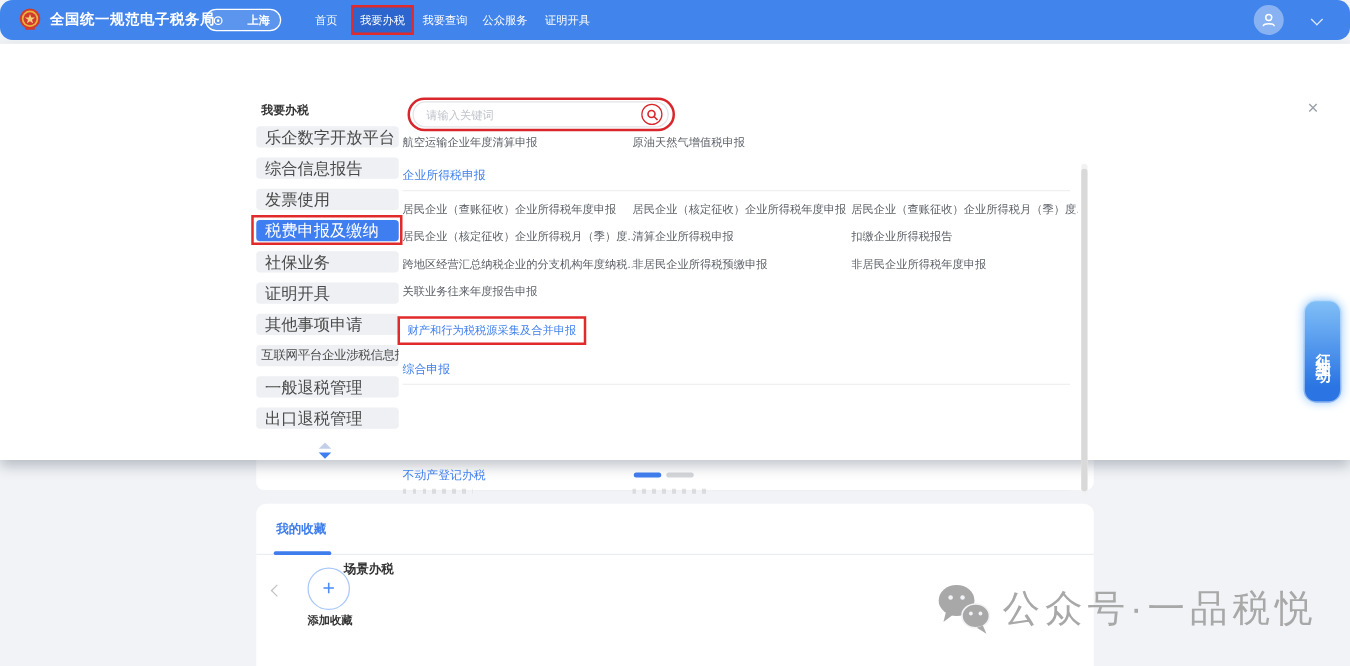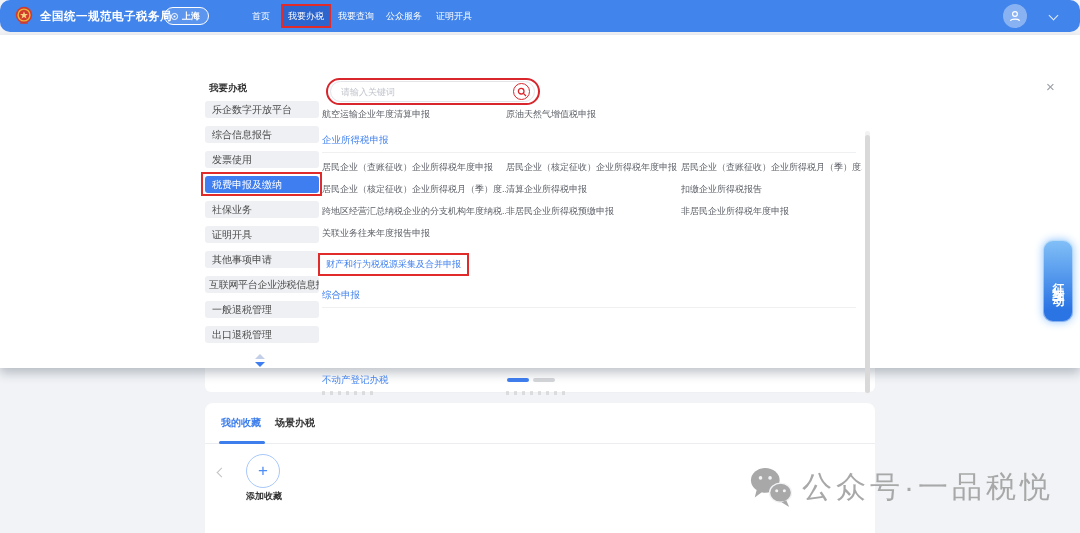--- a/index.html
+++ b/index.html
@@ -3,49 +3,49 @@
 <meta charset="utf-8">
 <style>
   * { margin:0; padding:0; box-sizing:border-box; }
   html,body { width:1080px; height:533px; overflow:hidden; }
   body { font-family:"Liberation Sans","DejaVu Sans",sans-serif; background:#f1f3f6; position:relative; }
 
   
   .topbar { position:absolute; left:0; top:0; width:1080px; height:32px; background:#4184ec; z-index:40;border-radius:10px; }
   .emblem { position:absolute; left:14px; top:6px; width:20px; height:20px; }
   .app-title { position:absolute; left:40px; top:0; height:32px; line-height:32px; color:#fff; font-size:11.5px; font-weight:bold; letter-spacing:.5px; }
-  .loc-badge { position:absolute; left:164px; top:7px; height:18px; border:1px solid #fff; border-radius:9px; background:rgba(255,255,255,.14); color:#fff; font-size:9px; font-weight:bold; display:flex; align-items:center; padding:0 8px 0 5px; gap:3px; }
+  .loc-badge { position:absolute; left:164px; top:7px; height:18px; border:1px solid #fff; border-radius:9px; background:rgba(255,255,255,.14); color:#fff; font-size:9px; font-weight:bold; display:flex; align-items:center; padding:0 8px 0 5px; gap:19px; }
   .nav-item { position:absolute; top:0; height:32px; line-height:32px; color:#fff; font-size:9px; cursor:pointer; }
   .nav-active { position:absolute; left:281px; top:4px; width:50px; height:24px; line-height:20px; text-align:center; background:#2d65ce; border:2px solid #e12a2a; color:#fff; font-size:9px; }
   .avatar { position:absolute; left:1003px; top:4px; width:24px; height:24px; border-radius:50%; background:rgba(255,255,255,.38); display:flex; align-items:center; justify-content:center; }
   .chev-down { position:absolute; left:1050px; top:12px; width:7px; height:7px; border-right:1.5px solid #fff; border-bottom:1.5px solid #fff; transform:rotate(45deg); opacity:.85; }
 
   
   .card1 { position:absolute; left:205px; top:368px; width:670px; height:24px; background:#fff; border-radius:0 0 6px 6px; z-index:1; }
   .dash { position:absolute; top:10px; height:4px; width:22px; border-radius:2px; }
   .dash-active { left:302px; background:#3f7ef0; }
   .dash-idle { left:328px; background:#d5d7da; }
   .card2 { position:absolute; left:205px; top:403px; width:670px; height:130px; background:#fff; border-radius:8px 8px 0 0; z-index:1; }
   .tab { position:absolute; top:13px; font-size:10px; font-weight:bold; cursor:pointer; }
   .tab-active { left:16px; color:#3d7eec; }
-  .tab-idle { left:70px; color:#333; }
+  .tab-idle { left:70px; color:#333;margin-top:32px; }
   .tab-underline { position:absolute; left:14px; top:38px; width:46px; height:3px; background:#3d7eec; border-radius:2px; }
   .tabs-divider { position:absolute; left:0; top:40px; width:670px; height:1px; background:#ecedf0; }
   .fav-chevron { position:absolute; left:13px; top:66px; width:7px; height:7px; border-left:1.5px solid #c2c2c2; border-bottom:1.5px solid #c2c2c2; transform:rotate(45deg); cursor:pointer; }
   .add-circle { position:absolute; left:41px; top:51px; width:34px; height:34px; border:1px solid #a9c8fa; border-radius:50%; display:flex; align-items:center; justify-content:center; color:#4d8bf5; font-size:17px; font-weight:300; cursor:pointer; background:#fff; }
   .add-label { position:absolute; left:40px; top:87px; width:38px; text-align:center; font-size:9px; font-weight:bold; color:#333; }
 
   
   .watermark { position:absolute; left:748px; top:466px; z-index:5; display:flex; align-items:center; gap:8px; }
   .wm-text { font-size:30px; color:#a8a8a8; letter-spacing:4px; }
 
   
   .panel { position:absolute; left:0; top:35px; width:1080px; height:333px; background:#fff; z-index:10; box-shadow:0 5px 10px rgba(60,70,90,.32); }
   .side-title { position:absolute; left:209px; top:47px; font-size:9.5px; font-weight:bold; color:#333; }
-  .pill { position:absolute; left:205px; width:114px; height:17px; line-height:17px; background:#eef0f3; border-radius:3px; font-size:10px; color:#4a4a4a; padding-left:7px; white-space:nowrap; overflow:hidden; cursor:pointer; }
+  .pill { position:absolute; left:205px; width:114px; height:17px; line-height:17px; background:#eef0f3; border-radius:3px; font-size:13px; color:#4a4a4a; padding-left:7px; white-space:nowrap; overflow:hidden; cursor:pointer; }
   .pill-long { font-size:10px; padding-left:4px; letter-spacing:-.3px; }
   .pill-active { background:#3f7ef0; color:#fff; }
   .side-anno { position:absolute; left:201px; top:137px; width:121px; height:24px; border:2px solid #e12a2a; z-index:12; pointer-events:none; }
   .side-arrows { position:absolute; left:252px; top:319px; width:16px; display:flex; flex-direction:column; align-items:center; gap:3px; cursor:pointer; }
   .tri-up { width:0; height:0; border-left:5px solid transparent; border-right:5px solid transparent; border-bottom:5px solid #c3cfe8; }
   .tri-down { width:0; height:0; border-left:5px solid transparent; border-right:5px solid transparent; border-top:5px solid #3f7ef0; }
 
   .search-input { position:absolute; left:330px; top:46px; width:205px; height:21px; border:1px solid #e3e4e8; border-radius:11px; font-size:9px; color:#333; padding:0 28px 0 10px; outline:none; font-family:Liberation Serif, serif; }
   .search-input::placeholder { color:#c0c4cc; }
   .search-anno { position:absolute; left:326px; top:43px; width:214px; height:27px; border:2px solid #d8262c; border-radius:14px; pointer-events:none; z-index:12; }

